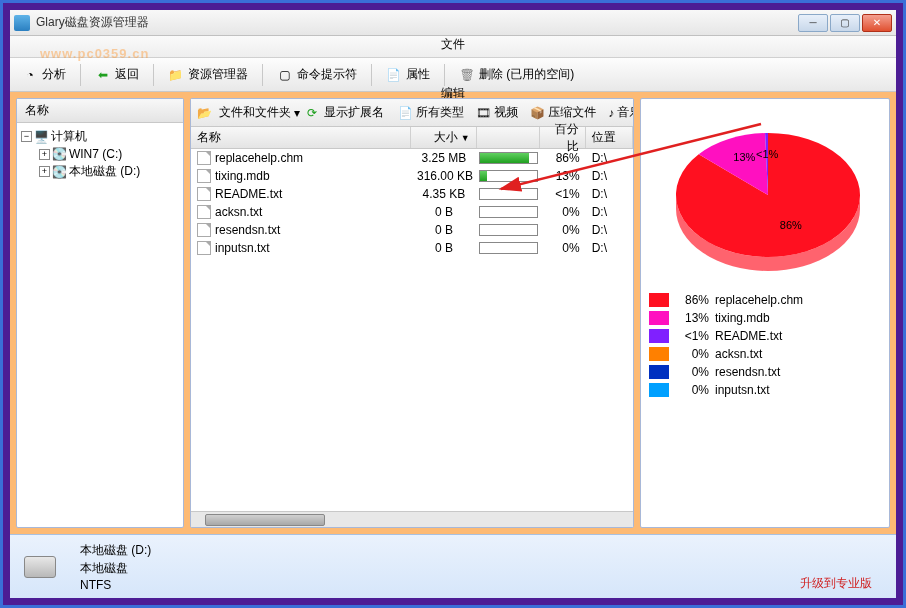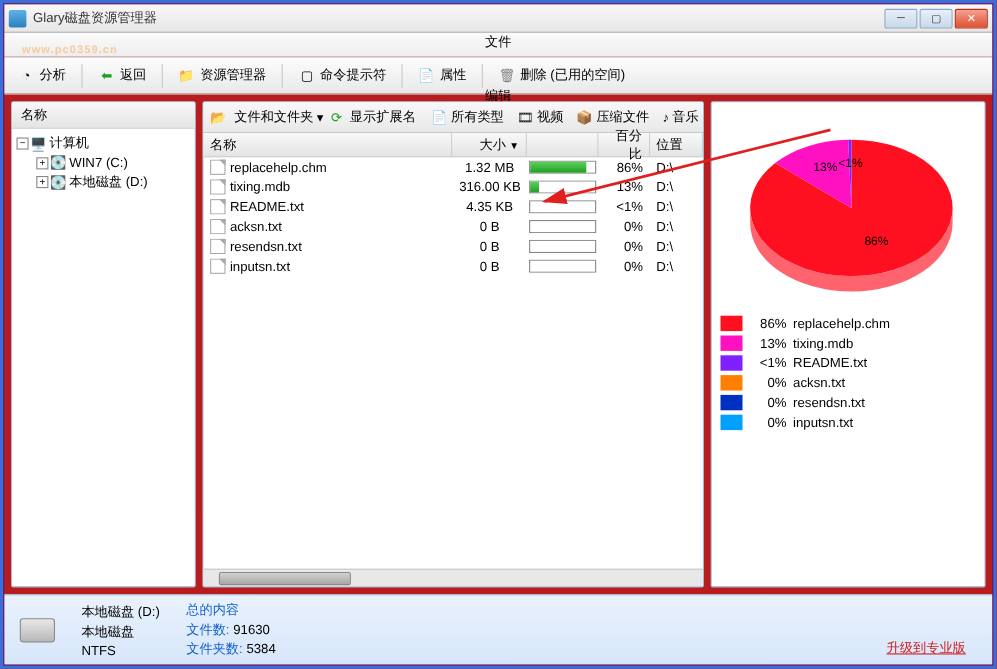--- a/index.html
+++ b/index.html
@@ -1,27 +1,27 @@
 <!DOCTYPE html>
 <html><head>
 <meta charset="utf-8">
 <style>
 * { margin: 0; padding: 0; box-sizing: border-box; font-family: "Microsoft YaHei", "SimSun", Arial, sans-serif; }
 body { width: 906px; height: 608px; background: #3a6fd8; padding: 3px; overflow: hidden; }
-.window { width: 100%; height: 100%; background: #b91c1c; border: 1px solid #4c1d95; display: flex; flex-direction: column; }
+.window { width: 100%; height: 100%; background: #fdba74; border: 7px solid #4c1d95; display: flex; flex-direction: column; }
 .titlebar { height: 26px; background: linear-gradient(#f8f8f8,#e6e6e6); border-bottom: 1px solid #c0c0c0; display: flex; align-items: center; padding: 0 4px; }
 .title-icon { width: 16px; height: 16px; background: linear-gradient(#5fb3e8,#2a7fc0); border-radius: 2px; margin-right: 6px; }
 .titlebar span.title { font-size: 12px; color: #333; flex: 1; }
 .win-btns { display: flex; gap: 2px; }
 .win-btn { width: 30px; height: 18px; border: 1px solid #8aa8c8; background: linear-gradient(#e8f0fa,#c8d8ea); border-radius: 2px; display: flex; align-items: center; justify-content: center; font-size: 10px; color: #333; cursor: pointer; }
 .win-btn.close { background: linear-gradient(#f4a090,#e05030); border-color: #b03018; color: #fff; }
 .menubar { height: 22px; background: linear-gradient(#fafafa,#eee); border-bottom: 1px solid #d0d0d0; display: flex; align-items: center; padding: 0 6px; font-size: 12px; gap: 32px; position: relative; flex-direction: column; }
 .menubar span { cursor: pointer; }
 .watermark { position: absolute; left: 60px; top: -8px; font-size: 24px; font-weight: bold; color: #2080e0; opacity: 0.35; z-index: 50; pointer-events: none; letter-spacing: 1px; }
-.wm2 { color: #ff9020; top: 10px; left: 16px; font-size: 10px; opacity: 0.4; }
+.wm2 { color: #ff9020; top: 10px; left: 30px; font-size: 13px; opacity: 0.4; }
 .toolbar { height: 34px; background: linear-gradient(#fdfdfd,#e8e8e8); border-bottom: 1px solid #c8c8c8; display: flex; align-items: center; padding: 0 6px; font-size: 12px; gap: 4px; }
 .tb-btn { display: flex; align-items: center; gap: 4px; padding: 2px 6px; cursor: pointer; border-radius: 2px; }
 .tb-sep { width: 1px; height: 22px; background: #c8c8c8; margin: 0 4px; }
 .tb-icon { width: 16px; height: 16px; display: inline-flex; align-items: center; justify-content: center; }
 .main { flex: 1; display: flex; padding: 6px; gap: 6px; min-height: 0; }
 .panel { border: 1px solid #a8b8d8; background: #fff; border-radius: 2px; display: flex; flex-direction: column; }
 .left { width: 168px; }
 .center { flex: 1; min-width: 0; }
 .right { width: 250px; }
 .col-head { height: 24px; background: linear-gradient(#f8f8f8,#e4e4e4); border-bottom: 1px solid #c8c8c8; display: flex; align-items: center; padding: 0 8px; font-size: 12px; }
@@ -53,21 +53,21 @@
 .legend { font-size: 12px; }
 .legend-row { display: flex; align-items: center; gap: 6px; margin-bottom: 4px; }
 .legend-sw { width: 20px; height: 14px; }
 .legend-pct { width: 34px; text-align: right; }
 .statusbar { height: 64px; background: linear-gradient(#eaf2fd,#d6e6fa); border-top: 1px solid #a8c0e0; display: flex; align-items: center; padding: 6px 14px; font-size: 12px; gap: 24px; }
 .sb-col { display: flex; flex-direction: column; gap: 1px; }
 .sb-icon { width: 32px; height: 22px; background: linear-gradient(#e8e8e8,#b8b8b8); border: 1px solid #888; border-radius: 3px; align-self: center; }
 .sb-bar { display: inline-block; width: 140px; height: 14px; border: 1px solid #888; background: #fff; vertical-align: middle; margin: 0 4px; position: relative; }
 .sb-bar > div { height: 100%; background: linear-gradient(#60d060,#20a020); }
 .sb-bar span { position: absolute; right: 4px; top: 0; font-size: 11px; }
-.upgrade { color: #d02020; text-decoration: underline; cursor: pointer; margin-left: auto; margin-right: 10px; align-self: flex-end; }
+.upgrade { color: #d02020; cursor: pointer; margin-left: auto; margin-right: 10px; align-self: flex-end; }
 .arrow-annot { position: absolute; pointer-events: none; z-index: 200; }
 svg { display: block; }
 </style>
 </head>
 <body>
 
 <div class="window">
 
   <div class="titlebar">
     <div class="title-icon"></div>
@@ -177,21 +177,21 @@
           <div class="c-bar"></div>
           <div class="c-pct">百分比</div>
           <div class="c-loc">位置</div>
         </div>
         <div class="ft-body" id="ft-body">
             <div class="ft-row">
               <div class="c-name">
                 <span class="file-icon"></span>
                 <span>replacehelp.chm</span>
               </div>
-              <div class="c-size">1.32 MB</div>
+              <div class="c-size">3.25 MB</div>
               <div class="c-bar">
                 <div class="pbar">
                   <div style="width:86%"></div>
                 </div>
               </div>
               <div class="c-pct">86%</div>
               <div class="c-loc">D:\</div>
             </div>
             <div class="ft-row">
               <div class="c-name">
@@ -328,21 +328,16 @@
     </div>
   </div>
 
   <div class="statusbar">
     <div class="sb-icon"></div>
     <div class="sb-col">
       <div>本地磁盘 (D:)</div>
       <div>本地磁盘</div>
       <div>NTFS</div>
     </div>
-    <div class="sb-col">
-      <div style="color:#1060d0">总的内容</div>
-      <div><span style="color:#1060d0">文件数:</span> <span>91630</span></div>
-      <div><span style="color:#1060d0">文件夹数:</span> <span>5384</span></div>
-    </div>
     <a class="upgrade">升级到专业版</a>
   </div>
 
 </div>
 
 </body></html>

